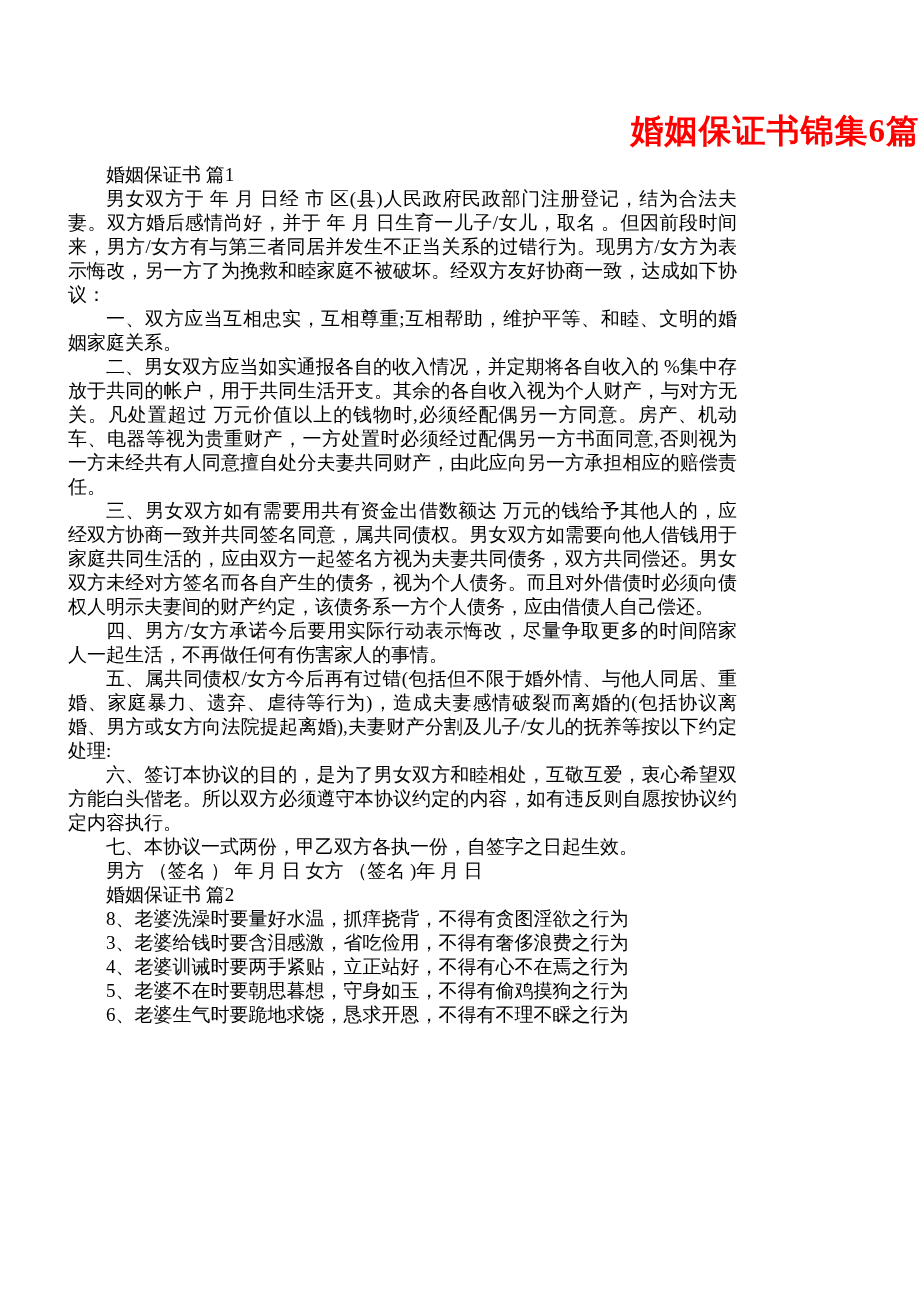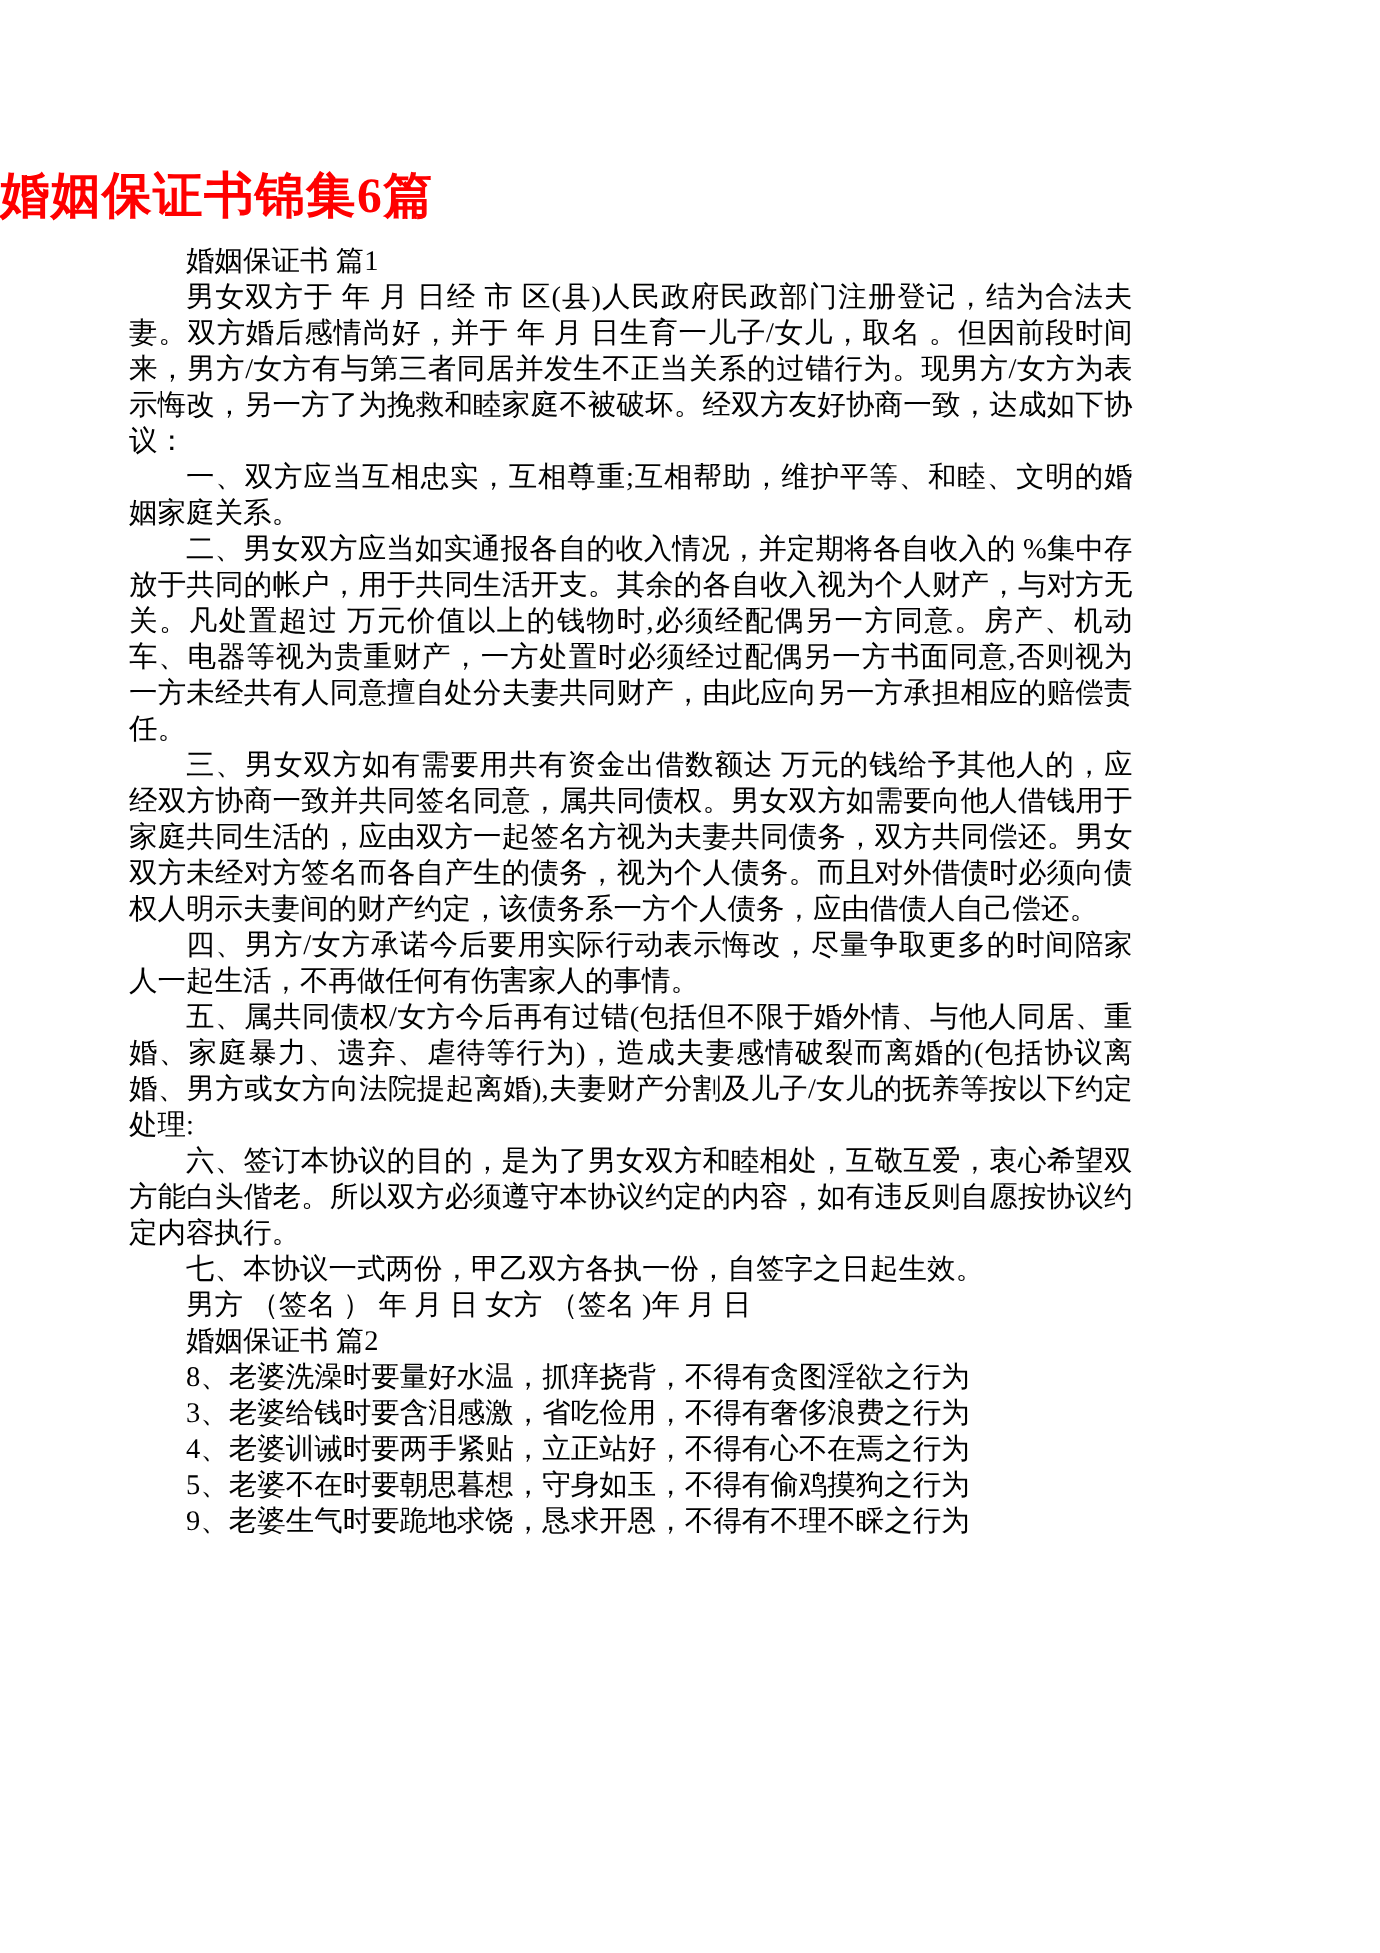--- a/index.html
+++ b/index.html
@@ -9,31 +9,31 @@
     width: 920px;
     height: 1302px;
     background: #ffffff;
     overflow: hidden;
     font-family: "Liberation Serif", serif;
     color: #000000;
   }
   .title {
     margin: 0;
     padding-top: 110px;
-    text-align: left;
+    text-align: right;
     font-size: 33px;
     line-height: 42px;
     font-weight: bold;
     color: #ff0000;
     font-family: "Liberation Serif", serif;
     letter-spacing: 1px;
   }
   .content {
     margin-top: 11px;
-    padding-left: 86px;
+    padding-left: 68px;
     width: 669px;
   }
   .para {
     margin: 0;
     font-size: 19px;
     line-height: 24px;
     text-align: justify;
     text-justify: inter-ideograph;
     text-indent: 2em;
     color: #000000;
@@ -54,15 +54,15 @@
       <p class="para">四、男方/女方承诺今后要用实际行动表示悔改，尽量争取更多的时间陪家人一起生活，不再做任何有伤害家人的事情。</p>
       <p class="para">五、属共同债权/女方今后再有过错(包括但不限于婚外情、与他人同居、重婚、家庭暴力、遗弃、虐待等行为)，造成夫妻感情破裂而离婚的(包括协议离婚、男方或女方向法院提起离婚),夫妻财产分割及儿子/女儿的抚养等按以下约定处理:</p>
       <p class="para">六、签订本协议的目的，是为了男女双方和睦相处，互敬互爱，衷心希望双方能白头偕老。所以双方必须遵守本协议约定的内容，如有违反则自愿按协议约定内容执行。</p>
       <p class="para">七、本协议一式两份，甲乙双方各执一份，自签字之日起生效。</p>
       <p class="para">男方 （签名 ） 年 月 日 女方 （签名 )年 月 日</p>
       <p class="para">婚姻保证书 篇2</p>
       <p class="para">8、老婆洗澡时要量好水温，抓痒挠背，不得有贪图淫欲之行为</p>
       <p class="para">3、老婆给钱时要含泪感激，省吃俭用，不得有奢侈浪费之行为</p>
       <p class="para">4、老婆训诫时要两手紧贴，立正站好，不得有心不在焉之行为</p>
       <p class="para">5、老婆不在时要朝思暮想，守身如玉，不得有偷鸡摸狗之行为</p>
-      <p class="para">9、老婆生气时要跪地求饶，恳求开恩，不得有不理不睬之行为</p>
+      <p class="para">6、老婆生气时要跪地求饶，恳求开恩，不得有不理不睬之行为</p>
     </div>
 </div>
 
 </body></html>

